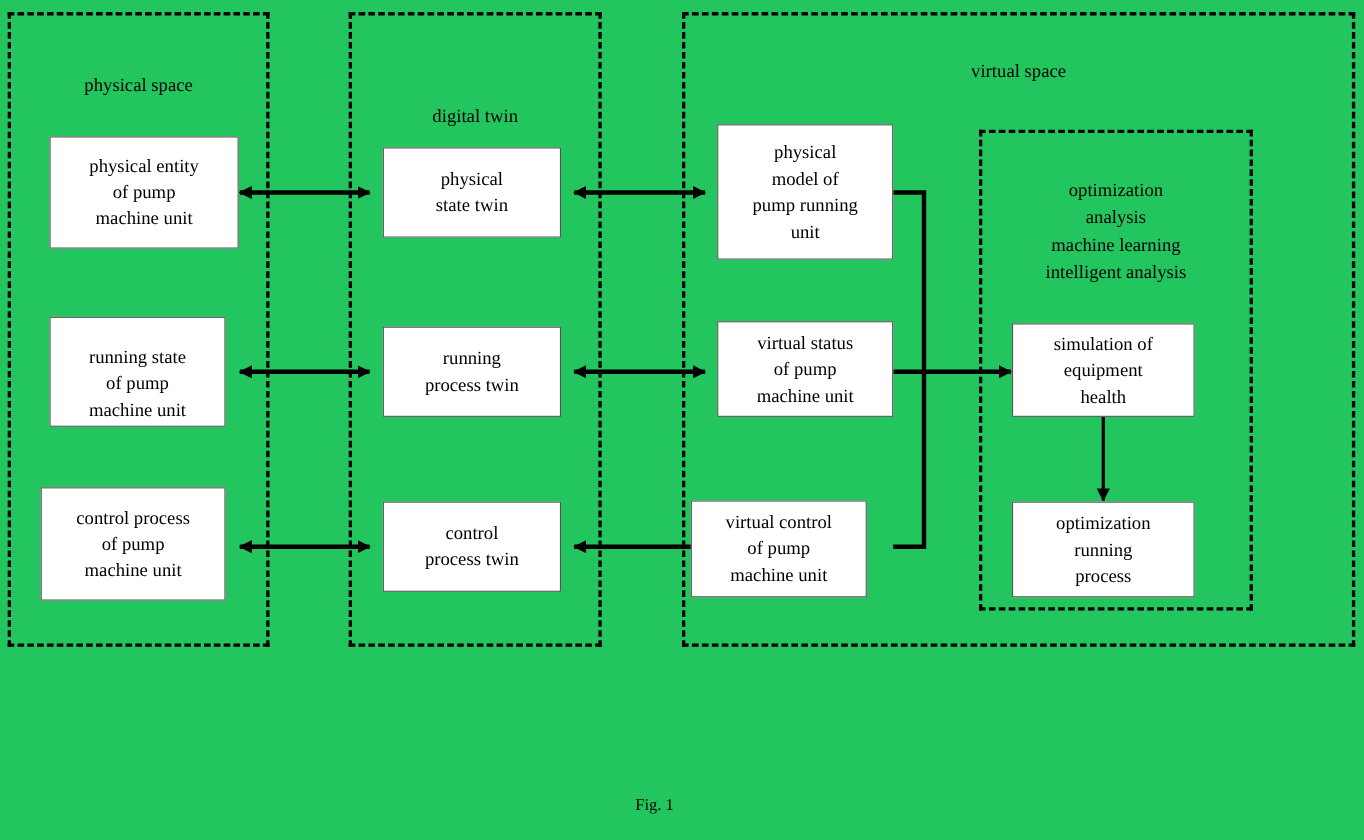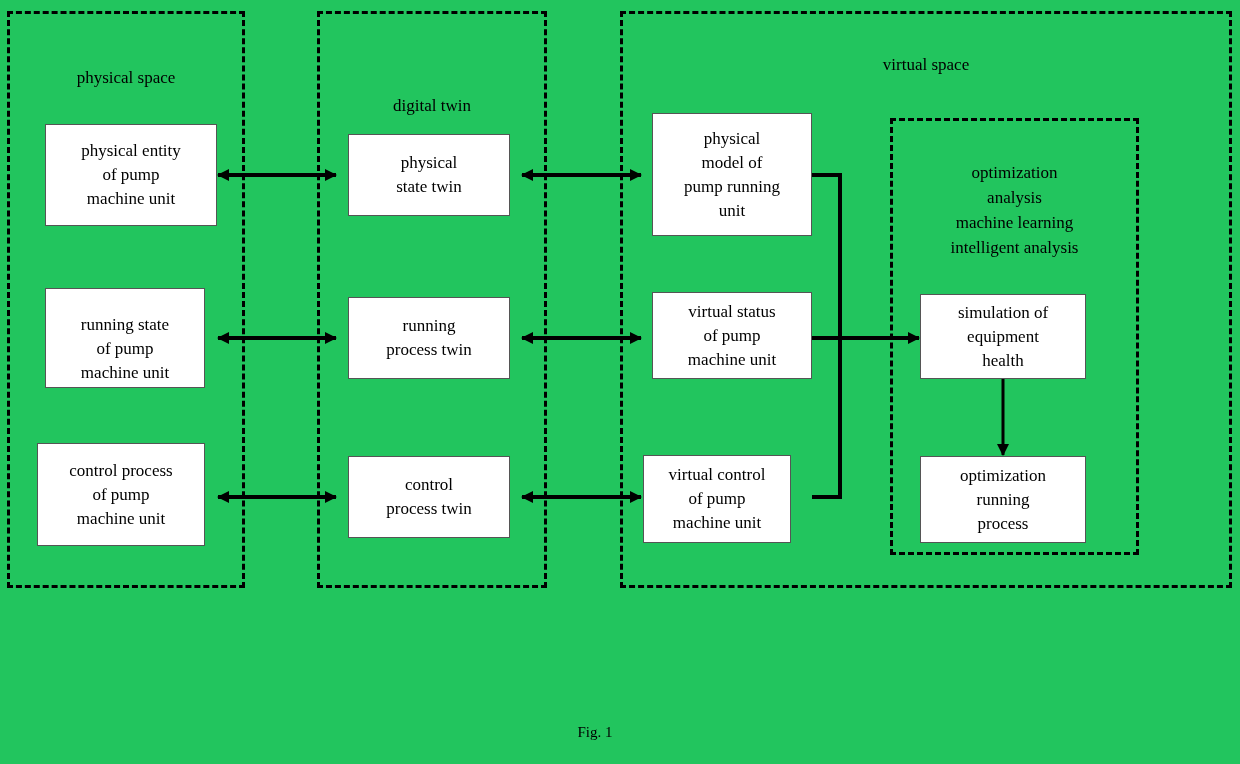--- a/index.html
+++ b/index.html
@@ -205,21 +205,21 @@
   </div>
 
   <div class="node" style="left:652px; top:292px; width:160px; height:87px;">
     <span>
       <span>virtual status</span><br>
       <span>of pump</span><br>
       <span>machine unit</span>
     </span>
   </div>
 
-  <div class="node" style="left:643px; top:455px; width:148px; height:88px;">
+  <div class="node" style="left:628px; top:455px; width:160px; height:88px;">
     <span>
       <span>virtual control</span><br>
       <span>of pump</span><br>
       <span>machine unit</span>
     </span>
   </div>
 
   <div class="inner-zone" style="left:890px; top:118px; width:249px; height:437px;"></div>
   <div class="inner-zone-title" style="left:890px; top:160px; width:249px;">
     <span>optimization</span><br>

